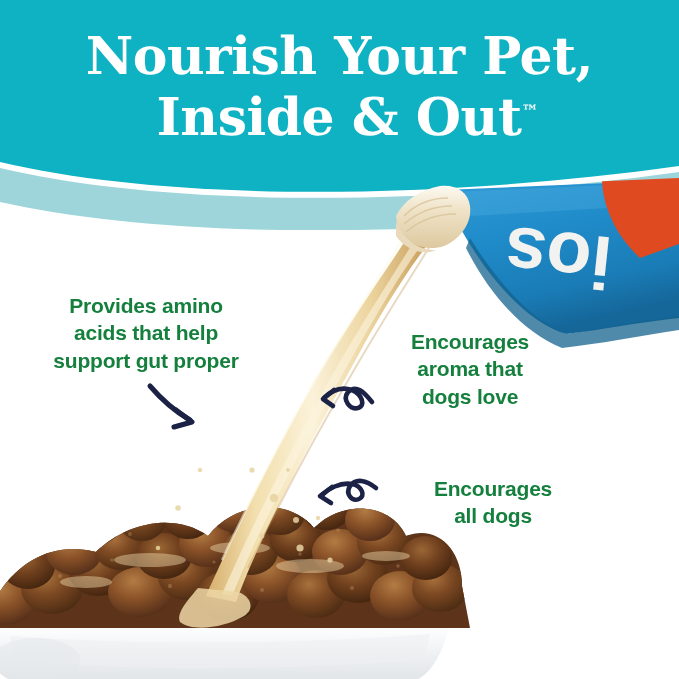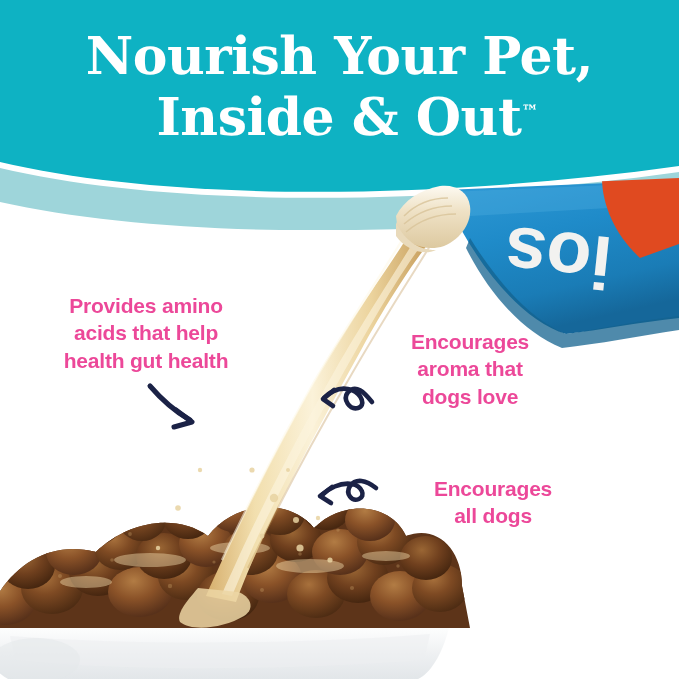--- a/index.html
+++ b/index.html
@@ -57,21 +57,21 @@
     position: absolute;
     left: 0; top: 0;
     width: 679px; height: 679px;
     z-index: 3;
     pointer-events: none;
   }
 
   
   .callout {
     position: absolute;
-    color: #ec4899;
+    color: #15803d;
     font-family: "Liberation Sans", sans-serif;
     font-weight: 700;
     font-size: 21px;
     line-height: 1.30;
     text-align: center;
     z-index: 8;
     letter-spacing: -0.2px;
   }
   #callout-amino   { left: 22px;  top: 292px; width: 248px; }
   #callout-crave   { left: 372px; top: 328px; width: 196px; }
@@ -351,21 +351,21 @@
                  C 366 496, 362 486, 352 484
                  C 340 482, 328 489, 322 495"></path>
         <path d="M 332 487 L 320 496 L 331 503" stroke-linejoin="round"></path>
       </g>
     </svg>
   </div>
 
   <div class="callout" id="callout-amino">
     <div>Provides amino</div>
     <div>acids that help</div>
-    <div>health gut health</div>
+    <div>support gut proper</div>
   </div>
 
   <div class="callout" id="callout-crave">
     <div>Encourages</div>
     <div>aroma that</div>
     <div>dogs love</div>
   </div>
 
   <div class="callout" id="callout-hydrate">
     <div>Encourages</div>

